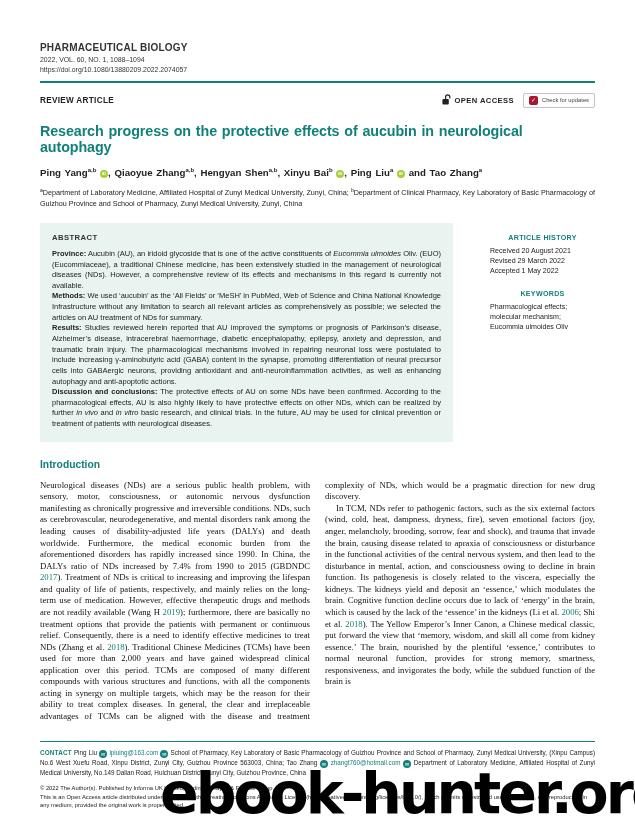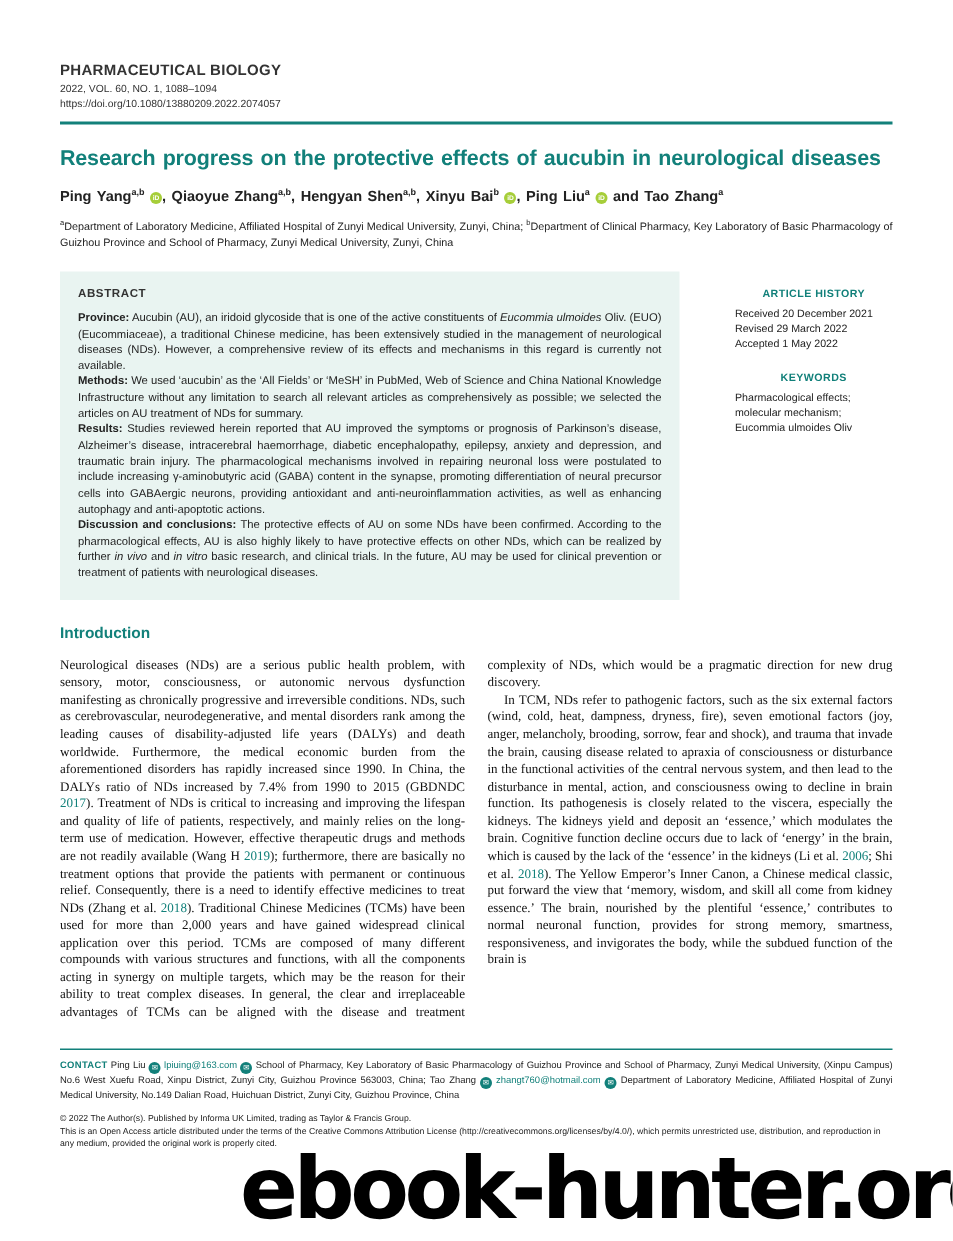--- a/index.html
+++ b/index.html
@@ -90,36 +90,52 @@
   <div class="hdr">
     <div class="jmeta">
       <div class="jname">PHARMACEUTICAL BIOLOGY</div>
       <div>2022, VOL. 60, NO. 1, 1088–1094</div>
       <div class="doi">https://doi.org/10.1080/13880209.2022.2074057</div>
     </div>
   </div>
 
   <hr class="rule">
 
+  <div class="typebar">
+    <div class="review">REVIEW ARTICLE</div>
+    <div class="typebar-right">
+      <div class="oa">
+        <svg width="9" height="12" viewBox="0 0 9 12">
+          <path d="M3.6 5 V2.9 a2.1 2.1 0 0 1 4.2 0 V4.4" fill="none" stroke="#222" stroke-width="1.2"></path>
+          <rect x="0.4" y="5" width="6.4" height="5.6" rx="1" fill="#222"></rect>
+        </svg>
+        <span>OPEN ACCESS</span>
+      </div>
+      <div class="badge">
+        <span class="cm-icon">✓</span>
+        <span>Check for updates</span>
+      </div>
+    </div>
+  </div>
 
-  <div class="title">Research progress on the protective effects of aucubin in neurological diseases</div>
+  <div class="title">Research progress on the protective effects of aucubin in neurological autophagy</div>
   <div class="authors">Ping Yang<sup>a,b</sup> <span class="orcid">iD</span>, Qiaoyue Zhang<sup>a,b</sup>, Hengyan Shen<sup>a,b</sup>, Xinyu Bai<sup>b</sup> <span class="orcid">iD</span>, Ping Liu<sup>a</sup> <span class="orcid">iD</span> and Tao Zhang<sup>a</sup></div>
   <div class="affil"><sup>a</sup>Department of Laboratory Medicine, Affiliated Hospital of Zunyi Medical University, Zunyi, China; <sup>b</sup>Department of Clinical Pharmacy, Key Laboratory of Basic Pharmacology of Guizhou Province and School of Pharmacy, Zunyi Medical University, Zunyi, China</div>
 
   <div class="absrow">
     <div class="absbox">
       <div class="abshead">ABSTRACT</div>
       <p><b>Province:</b> Aucubin (AU), an iridoid glycoside that is one of the active constituents of <i>Eucommia ulmoides</i> Oliv. (EUO) (Eucommiaceae), a traditional Chinese medicine, has been extensively studied in the management of neurological diseases (NDs). However, a comprehensive review of its effects and mechanisms in this regard is currently not available.</p>
       <p><b>Methods:</b> We used ‘aucubin’ as the ‘All Fields’ or ‘MeSH’ in PubMed, Web of Science and China National Knowledge Infrastructure without any limitation to search all relevant articles as comprehensively as possible; we selected the articles on AU treatment of NDs for summary.</p>
       <p><b>Results:</b> Studies reviewed herein reported that AU improved the symptoms or prognosis of Parkinson’s disease, Alzheimer’s disease, intracerebral haemorrhage, diabetic encephalopathy, epilepsy, anxiety and depression, and traumatic brain injury. The pharmacological mechanisms involved in repairing neuronal loss were postulated to include increasing γ-aminobutyric acid (GABA) content in the synapse, promoting differentiation of neural precursor cells into GABAergic neurons, providing antioxidant and anti-neuroinflammation activities, as well as enhancing autophagy and anti-apoptotic actions.</p>
       <p><b>Discussion and conclusions:</b> The protective effects of AU on some NDs have been confirmed. According to the pharmacological effects, AU is also highly likely to have protective effects on other NDs, which can be realized by further <i>in vivo</i> and <i>in vitro</i> basic research, and clinical trials. In the future, AU may be used for clinical prevention or treatment of patients with neurological diseases.</p>
     </div>
     <div class="sidebar">
       <div class="shead">ARTICLE HISTORY</div>
-      <div>Received 20 December 2021</div>
+      <div>Received 20 August 2021</div>
       <div>Revised 29 March 2022</div>
       <div>Accepted 1 May 2022</div>
       <div class="kwblock">
         <div class="shead">KEYWORDS</div>
         <div>Pharmacological effects; molecular mechanism; Eucommia ulmoides Oliv</div>
       </div>
     </div>
   </div>
 
   <div class="section">

